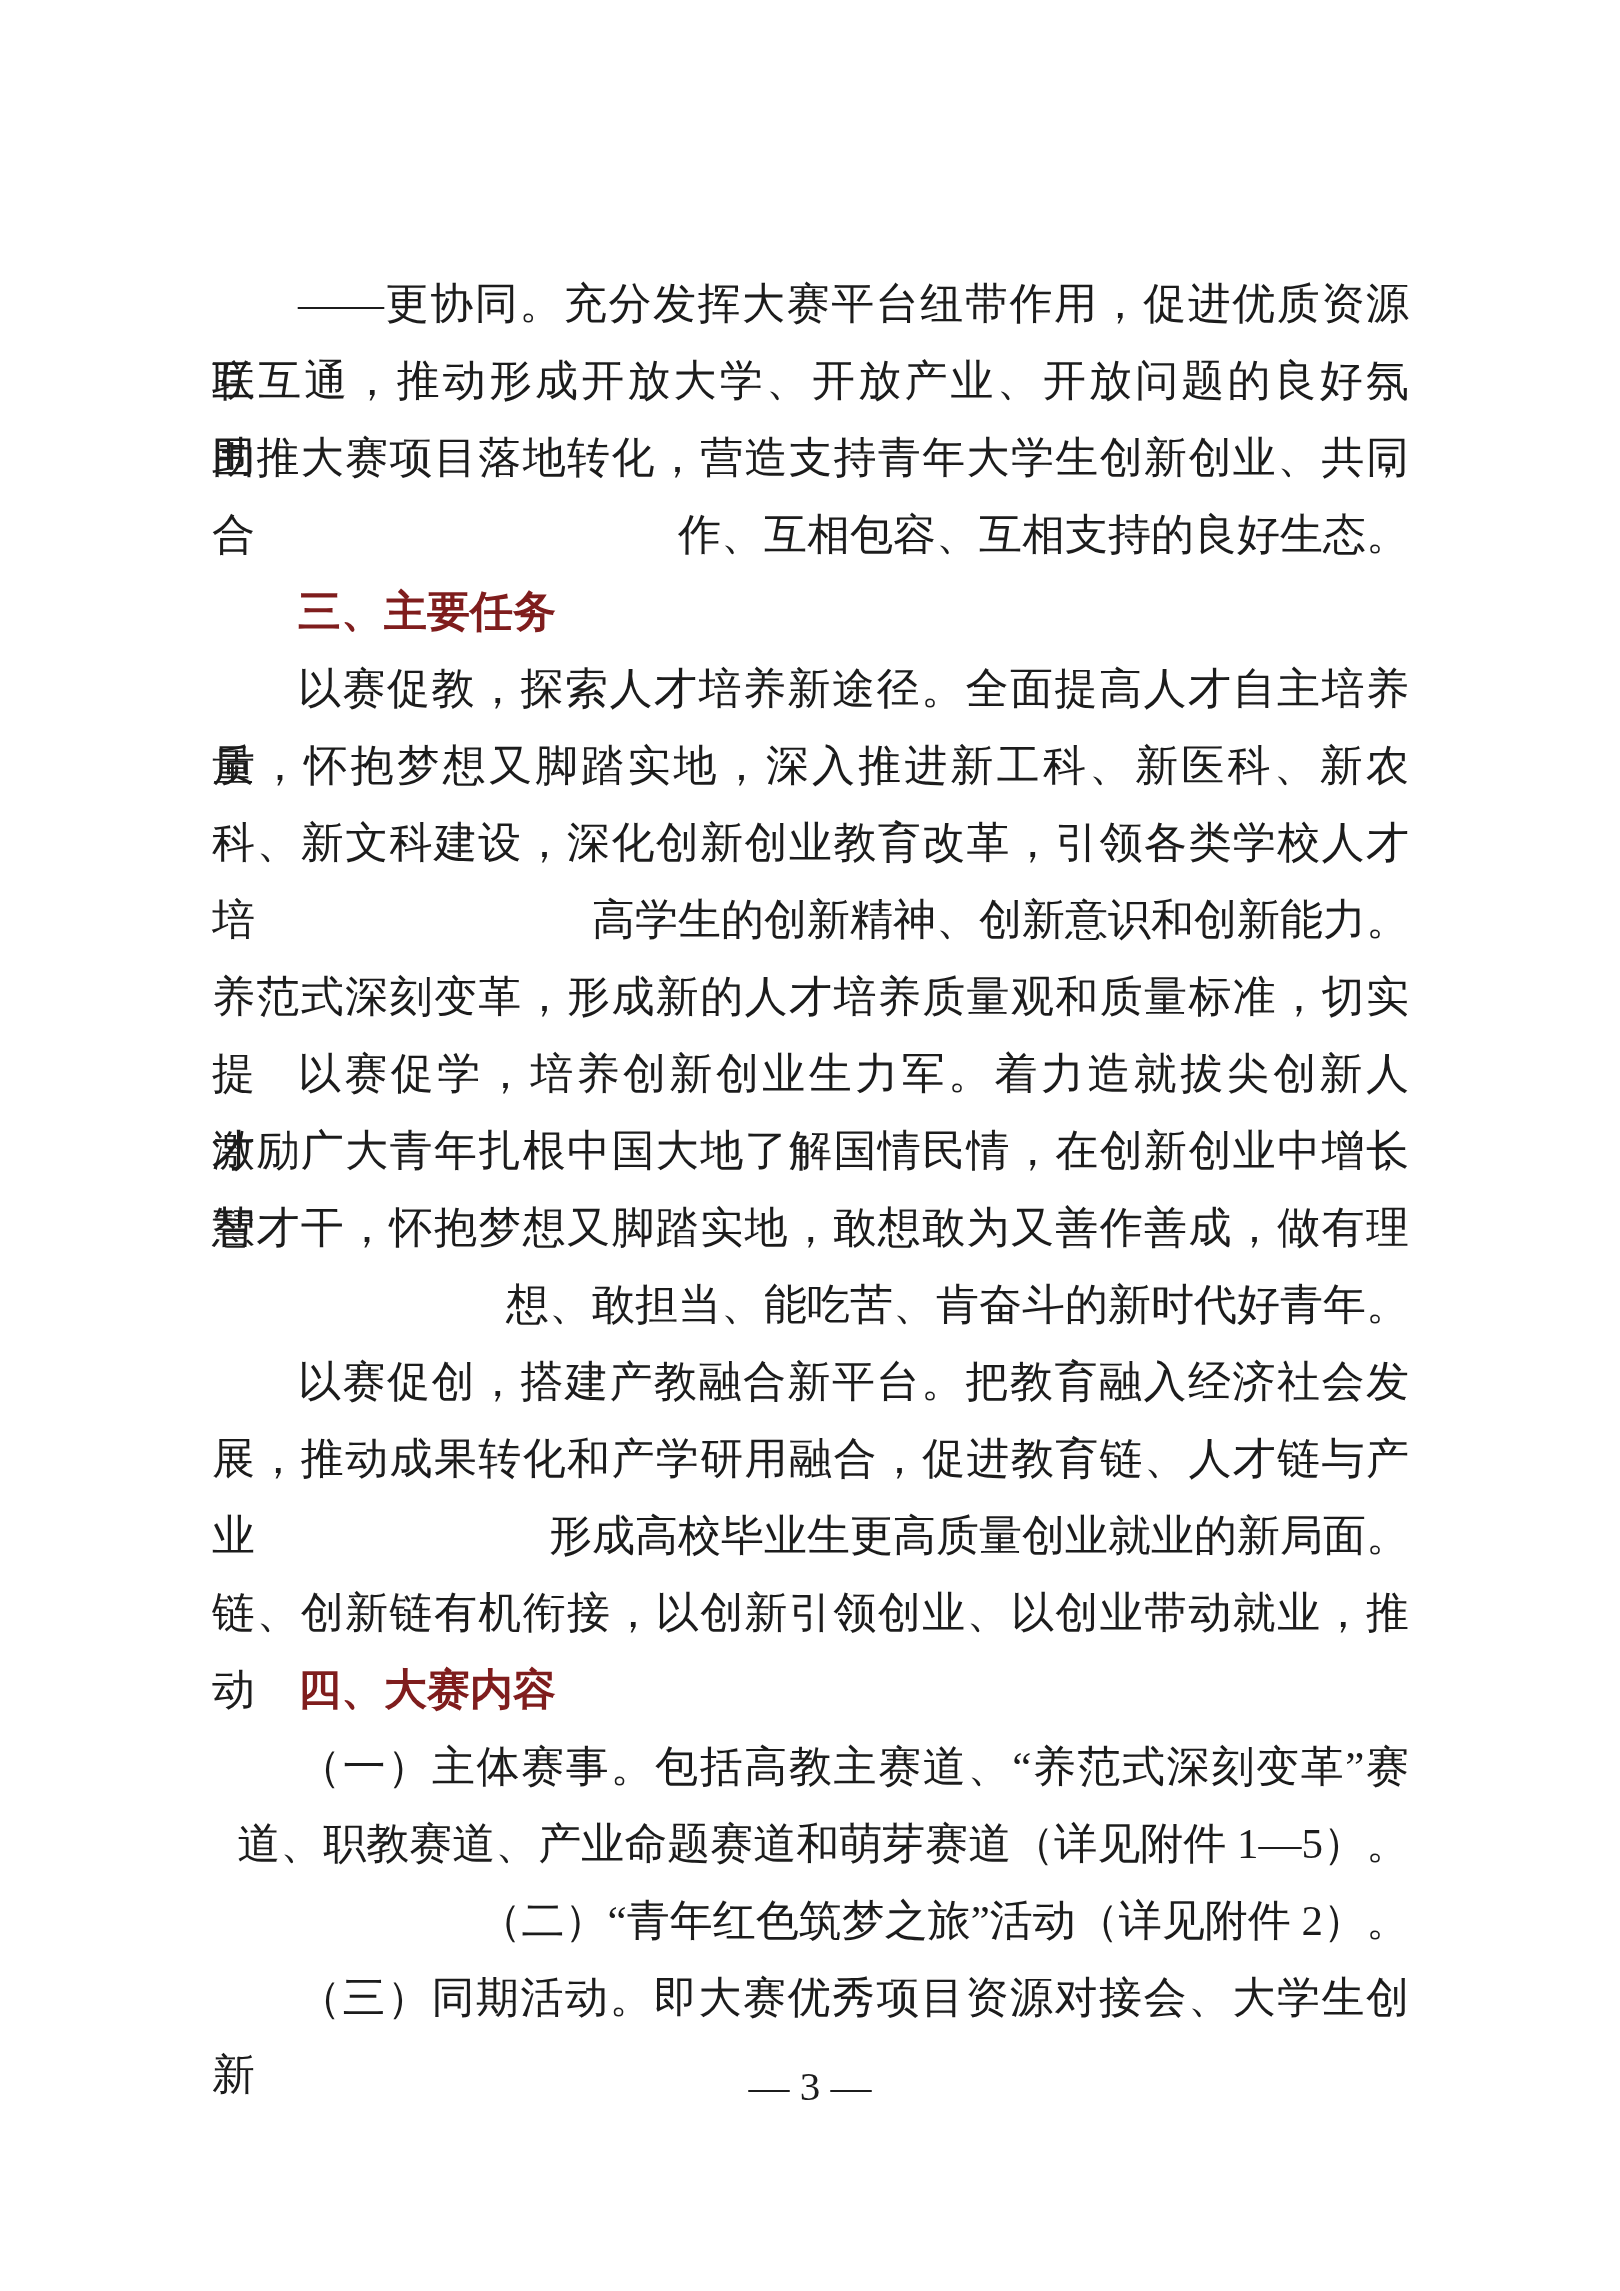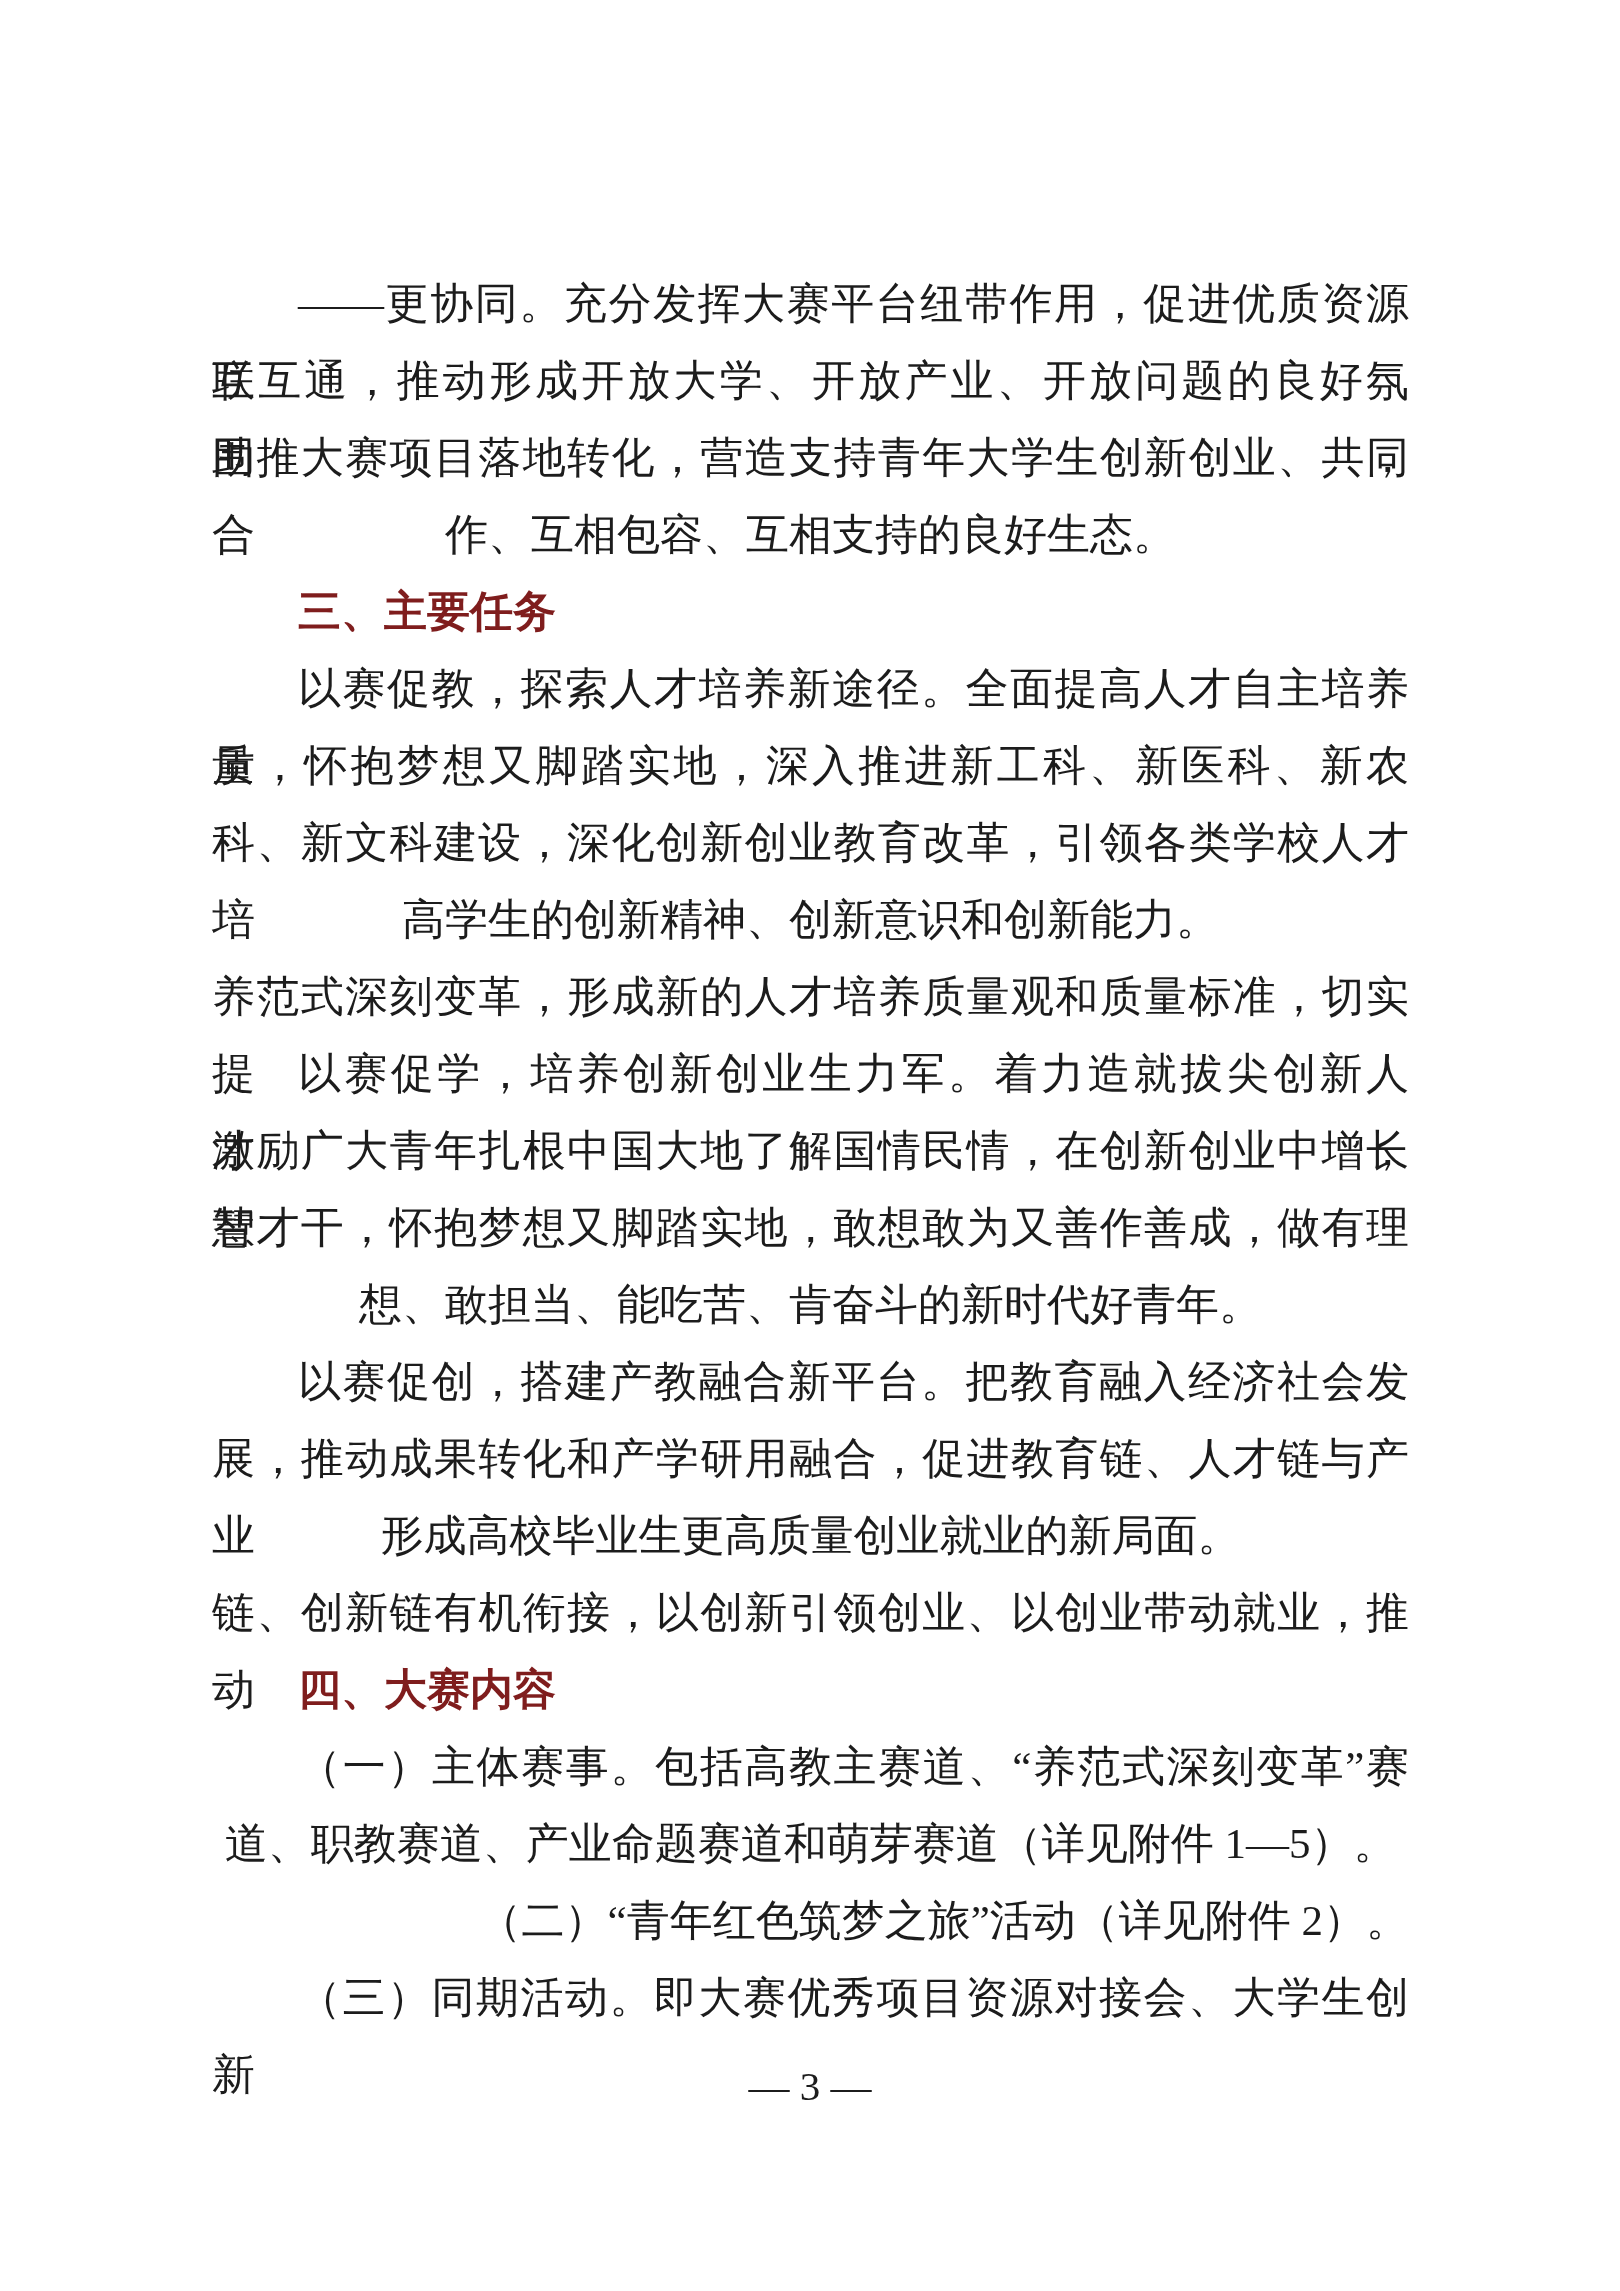--- a/index.html
+++ b/index.html
@@ -32,21 +32,21 @@
     text-align: right;
   }
   
   .line.full, .line.para-start {
     white-space: normal;
     text-align: justify;
     text-align-last: justify;
   }
   
   .line.para-end {
-    text-align: center;
+    text-align: right;
   }
   
   .line.para-start, .line.para-start-end, .line.heading {
     text-indent: 86px;
   }
   .line.heading {
     font-family: "Liberation Sans", "DejaVu Sans", sans-serif;
     font-weight: bold;
     color: #7f1d1d;
     text-align: left;

